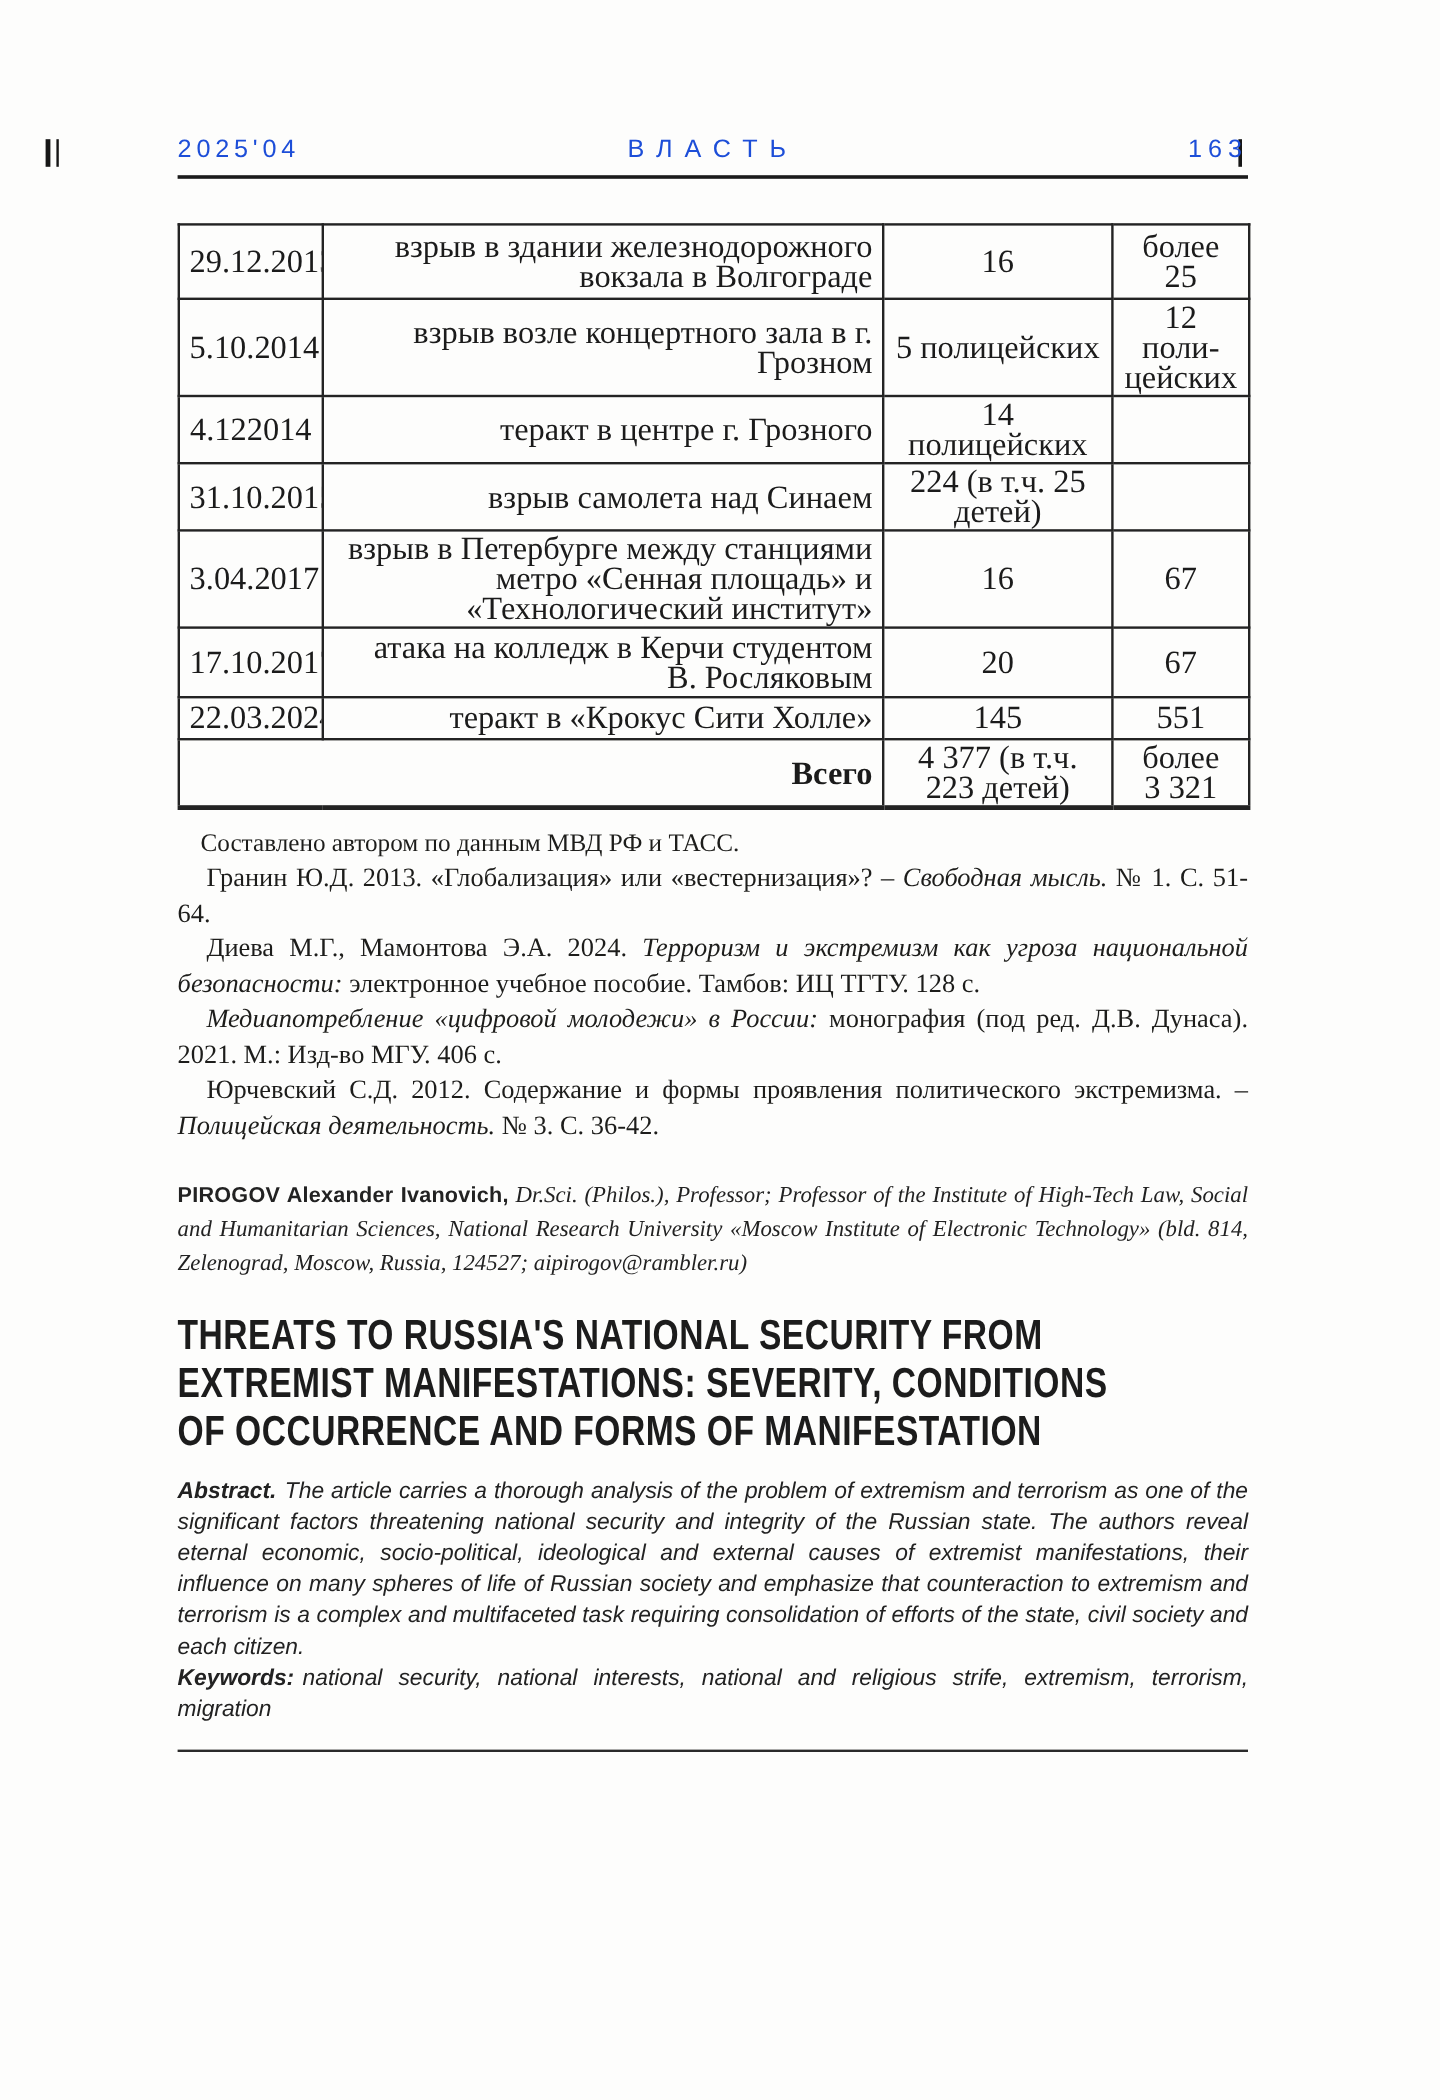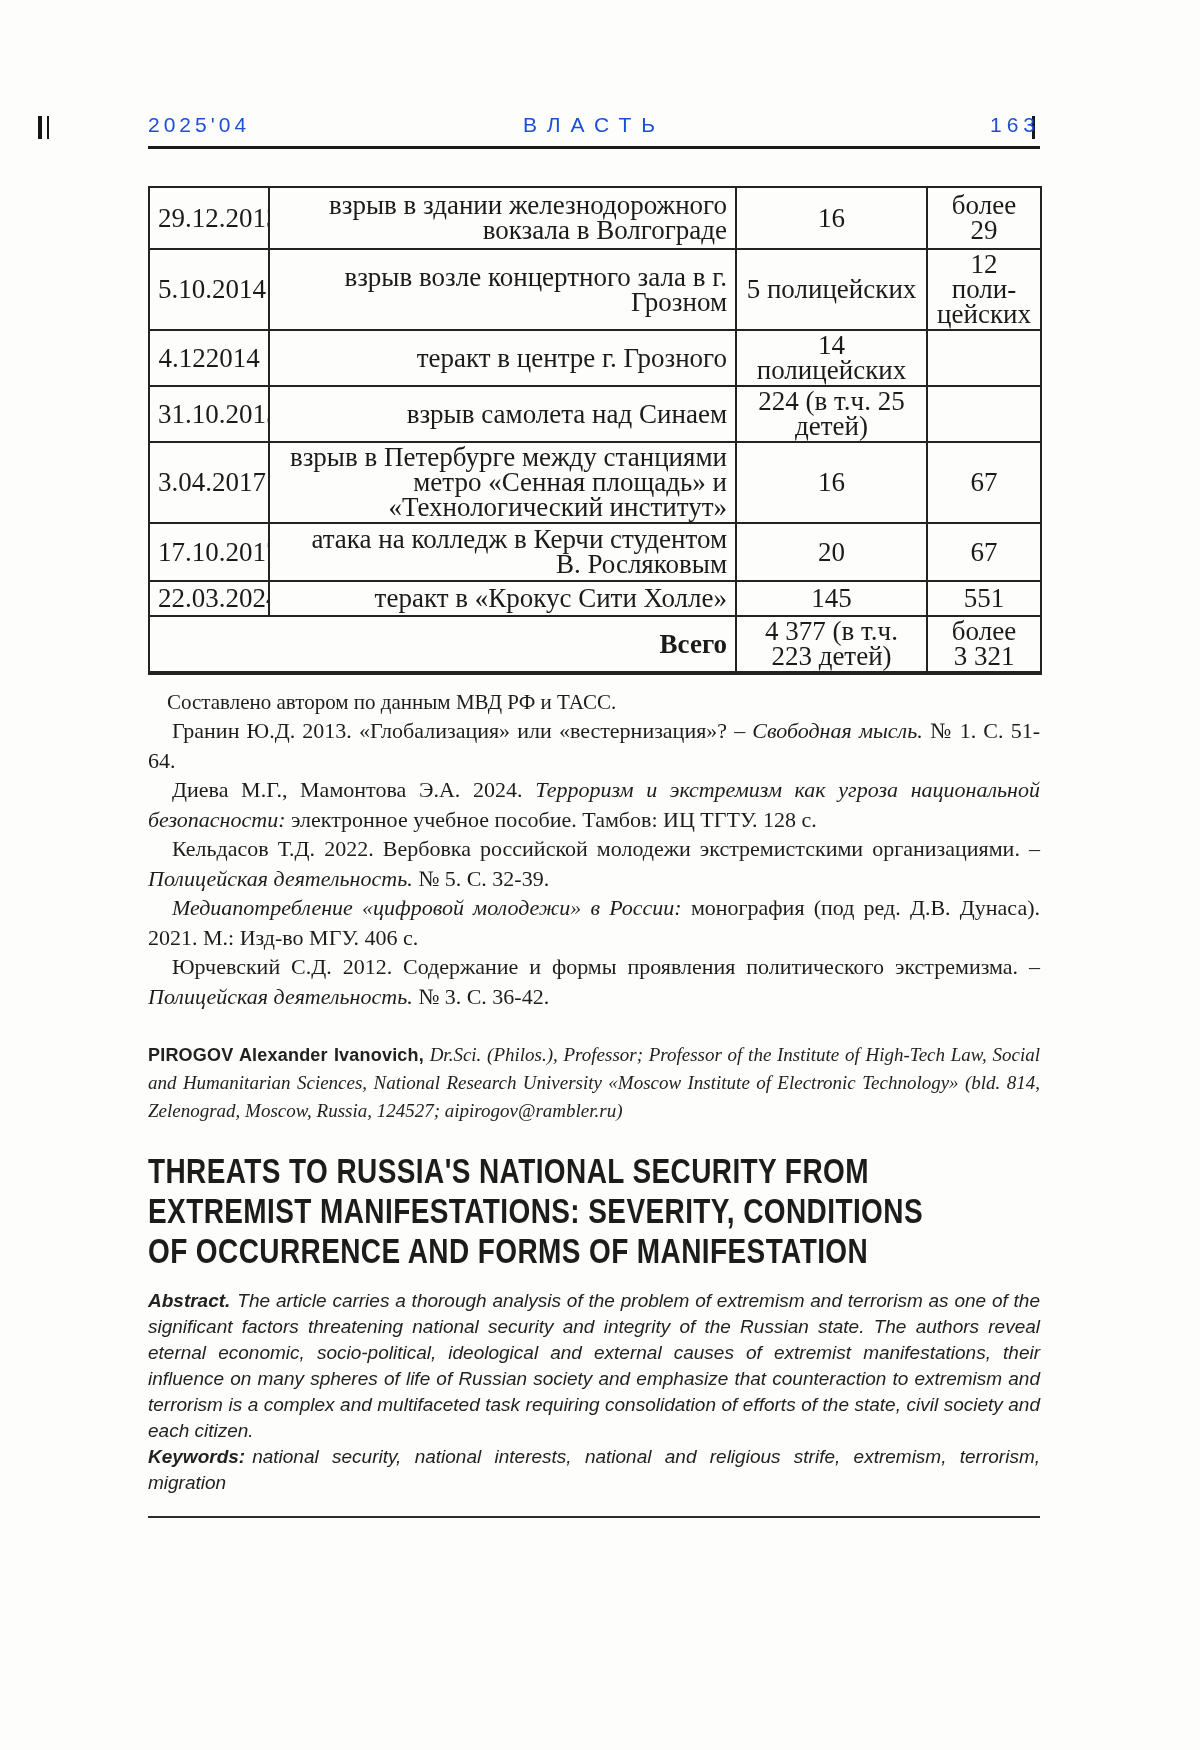--- a/index.html
+++ b/index.html
@@ -113,21 +113,21 @@
         <col style="width:120px">
           <col style="width:467px">
           <col style="width:191px">
           <col style="width:114px">
       </colgroup>
       <tbody>
           <tr>
             <td class="c-date">29.12.2013</td>
             <td class="c-event">взрыв в здании железнодорожного вокзала в Волгограде</td>
             <td class="c-num">16</td>
-            <td class="c-num">более 29</td>
+            <td class="c-num">более 25</td>
           </tr>
           <tr>
             <td class="c-date">5.10.2014</td>
             <td class="c-event">взрыв возле концертного зала в г. Грозном</td>
             <td class="c-num">5 полицейских</td>
             <td class="c-num">12 поли-цейских</td>
           </tr>
           <tr>
             <td class="c-date">4.122014</td>
             <td class="c-event">теракт в центре г. Грозного</td>
@@ -164,21 +164,20 @@
             <td class="c-num">более 3&nbsp;321</td>
           </tr>
         </tbody>
     </table>
 
     <p class="source-note">Составлено автором по данным МВД РФ и ТАСС.</p>
 
     <div class="refs">
         <p class="ref"><span>Гранин Ю.Д. 2013. «Глобализация» или «вестернизация»? – </span><em>Свободная мысль.</em><span> № 1. С. 51-64.</span></p>
         <p class="ref"><span>Диева М.Г., Мамонтова Э.А. 2024. </span><em>Терроризм и экстремизм как угроза национальной безопасности:</em><span> электронное учебное пособие. Тамбов: ИЦ ТГТУ. 128 с.</span></p>
-        <p class="ref"><span>Кельдасов Т.Д. 2022. Вербовка российской молодежи экстремистскими организациями. – </span><em>Полицейская деятельность.</em><span> № 5. С. 32-39.</span></p>
         <p class="ref"><em>Медиапотребление «цифровой молодежи» в России:</em><span> монография (под ред. Д.В. Дунаса). 2021.  М.: Изд-во МГУ. 406 с.</span></p>
         <p class="ref"><span>Юрчевский С.Д. 2012. Содержание и формы проявления политического экстремизма. – </span><em>Полицейская деятельность.</em><span> № 3. С. 36-42.</span></p>
       </div>
 
     <div class="authors">
         <p class="author"><span class="name">PIROGOV Alexander Ivanovich,</span><span> Dr.Sci. (Philos.), Professor; Professor of the Institute of High-Tech Law, Social and Humanitarian Sciences, National Research University «Moscow Institute of Electronic Technology» (bld. 814, Zelenograd, Moscow, Russia, 124527; aipirogov@rambler.ru)</span></p>
       </div>
 
     <h1 class="title">THREATS TO RUSSIA'S NATIONAL SECURITY FROM<br>EXTREMIST MANIFESTATIONS: SEVERITY, CONDITIONS<br>OF OCCURRENCE AND FORMS OF MANIFESTATION</h1>
 

